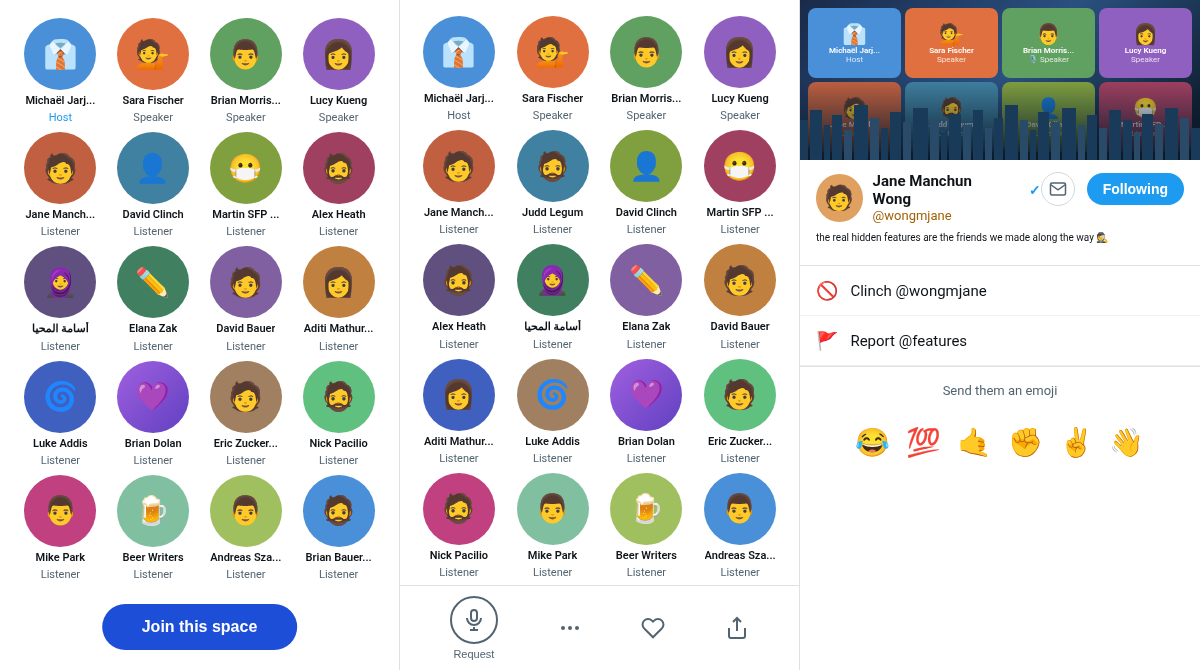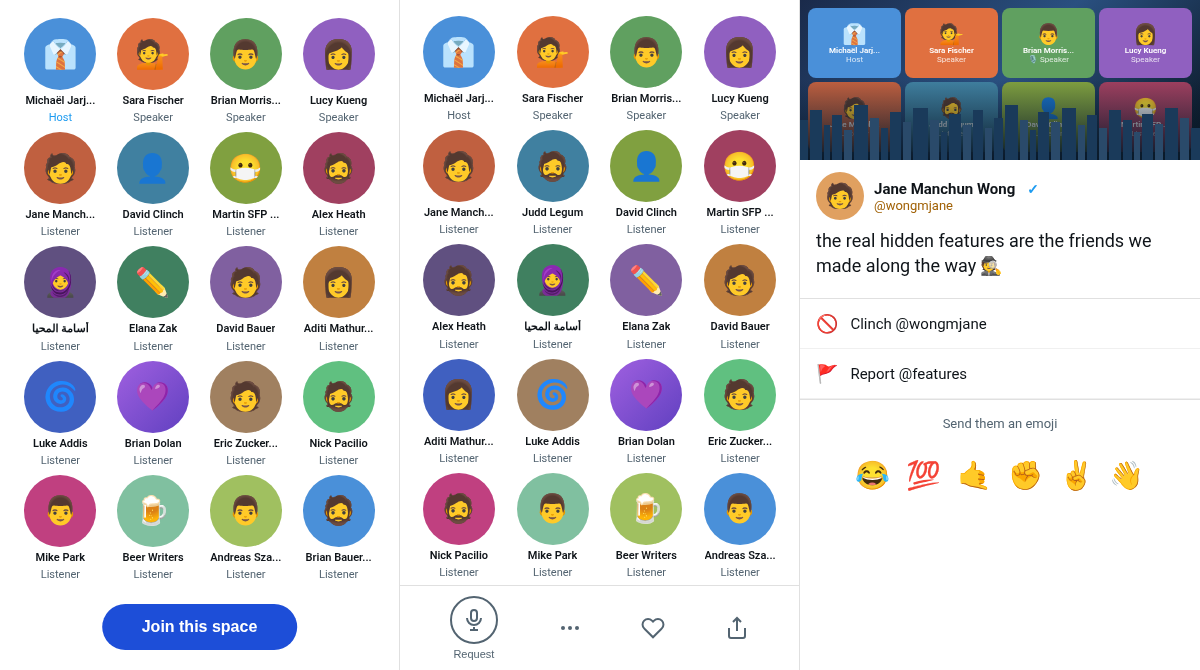--- a/index.html
+++ b/index.html
@@ -193,32 +193,32 @@
       align-items: center;
       justify-content: center;
       overflow: hidden;
     }
     .profile-name {
       font-size: 15px;
       font-weight: 700;
       color: #0f1419;
       display: flex;
       align-items: center;
-      gap: 12px;
+      gap: 20px;
     }
     .verified-badge {
       color: #1d9bf0;
       font-size: 14px;
     }
     .profile-handle {
       font-size: 13px;
       color: #a16207;
     }
     .profile-bio {
-      font-size: 18px;
+      font-size: 10px;
       color: #0f1419;
       margin-bottom: 8px;
       line-height: 1.4;
     }
     .profile-actions {
       display: flex;
       align-items: center;
       gap: 12px;
     }
     .msg-btn {
@@ -726,20 +726,29 @@
         <div class="profile-left">
           <div class="profile-avatar" style="background:#e0a060;">🧑</div>
           <div>
             <div class="profile-name">
               <span>Jane Manchun Wong</span>
               <span class="verified-badge">✓</span>
             </div>
             <div class="profile-handle">@wongmjane</div>
           </div>
         </div>
+        <div class="profile-actions">
+          <button class="msg-btn">
+            <svg width="18" height="18" viewBox="0 0 24 24" fill="none" stroke="#536471" stroke-width="2">
+              <path d="M4 4h16c1.1 0 2 .9 2 2v12c0 1.1-.9 2-2 2H4c-1.1 0-2-.9-2-2V6c0-1.1.9-2 2-2z"></path>
+              <polyline points="22,6 12,13 2,6"></polyline>
+            </svg>
+          </button>
+          <button class="following-btn">Following</button>
+        </div>
       </div>
       <div class="profile-bio">the real hidden features are the friends we made along the way 🕵️</div>
     </div>
 
     <div id="menu-list">
         <div class="menu-item">
     <span class="menu-icon">🚫</span>
     <span class="menu-text">Clinch @wongmjane</span>
   </div>
         <div class="menu-item">

